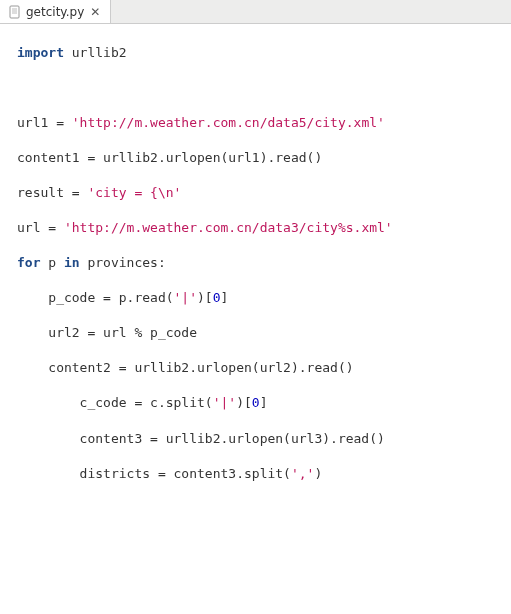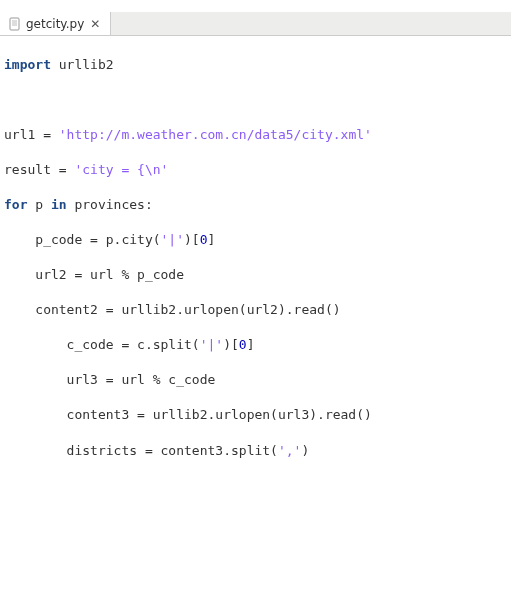--- a/index.html
+++ b/index.html
@@ -9,21 +9,20 @@
     background: #fff;
     color: #333;
     width: 511px;
   }
   .tabbar {
     background: #ededec;
     border-bottom: 1px solid #ccc;
     height: 24px;
     display: flex;
     align-items: stretch;
-    margin-top: 12px;
   }
   .tab {
     display: flex;
     align-items: center;
     gap: 4px;
     padding: 0 8px;
     background: #fff;
     border-right: 1px solid #ccc;
     font-family: "DejaVu Sans", "Liberation Sans", sans-serif;
     font-size: 12px;
@@ -39,24 +38,24 @@
     width: 14px; height: 14px;
     display: inline-flex; align-items: center; justify-content: center;
     cursor: pointer;
   }
   .code {
     padding: 2px 0 2px 4px;
     white-space: pre;
     line-height: 1.35;
     position: relative;
   }
-  .line { display: block; }
+  .line { display: block; margin-left: 13px; }
   
   .kw   { color: #204A87; font-weight: bold; }
-  .str  { color: #8b5cf6; }                      
+  .str  { color: #be185d; }                      
   .num  { color: #0000C0; }
 </style>
 </head>
 <body>
 
 <div class="tabbar">
   <div class="tab">
     <span class="tab-icon">
       <svg width="14" height="14" viewBox="0 0 14 14">
         <rect x="2" y="1" width="9" height="12" rx="1" fill="#fff" stroke="#999"></rect>
@@ -65,27 +64,28 @@
     </span>
     <span>getcity.py</span>
     <span class="tab-close">✕</span>
   </div>
 </div>
 
 <div class="code">
 <span class="line"><span class="kw">import</span> <span>urllib2</span></span>
 <span class="line"> </span>
 <span class="line"><span>url1 = </span><span class="str">'http://m.weather.com.cn/data5/city.xml'</span></span>
+<span class="line"><span>content1 = urllib2.urlopen(url1).read()</span></span>
 <span class="line"><span>result = </span><span class="str">'city = {\n'</span></span>
+<span class="line"><span>url = </span><span class="str">'http://m.weather.com.cn/data3/city%s.xml'</span></span>
 <span class="line"><span class="kw">for</span><span> p </span><span class="kw">in</span><span> provinces:</span></span>
-<span class="line"><span>    p_code = p.city(</span><span class="str">'|'</span><span>)[</span><span class="num">0</span><span>]</span></span>
+<span class="line"><span>    p_code = p.read(</span><span class="str">'|'</span><span>)[</span><span class="num">0</span><span>]</span></span>
 <span class="line"><span>    url2 = url % p_code</span></span>
 <span class="line"><span>    content2 = urllib2.urlopen(url2).read()</span></span>
 <span class="line"><span>        c_code = c.split(</span><span class="str">'|'</span><span>)[</span><span class="num">0</span><span>]</span></span>
-<span class="line"><span>        url3 = url % c_code</span></span>
 <span class="line"><span>        content3 = urllib2.urlopen(url3).read()</span></span>
 <span class="line"><span>        districts = content3.split(</span><span class="str">','</span><span>)</span></span>
 
 
 
 
 
 
 
 

